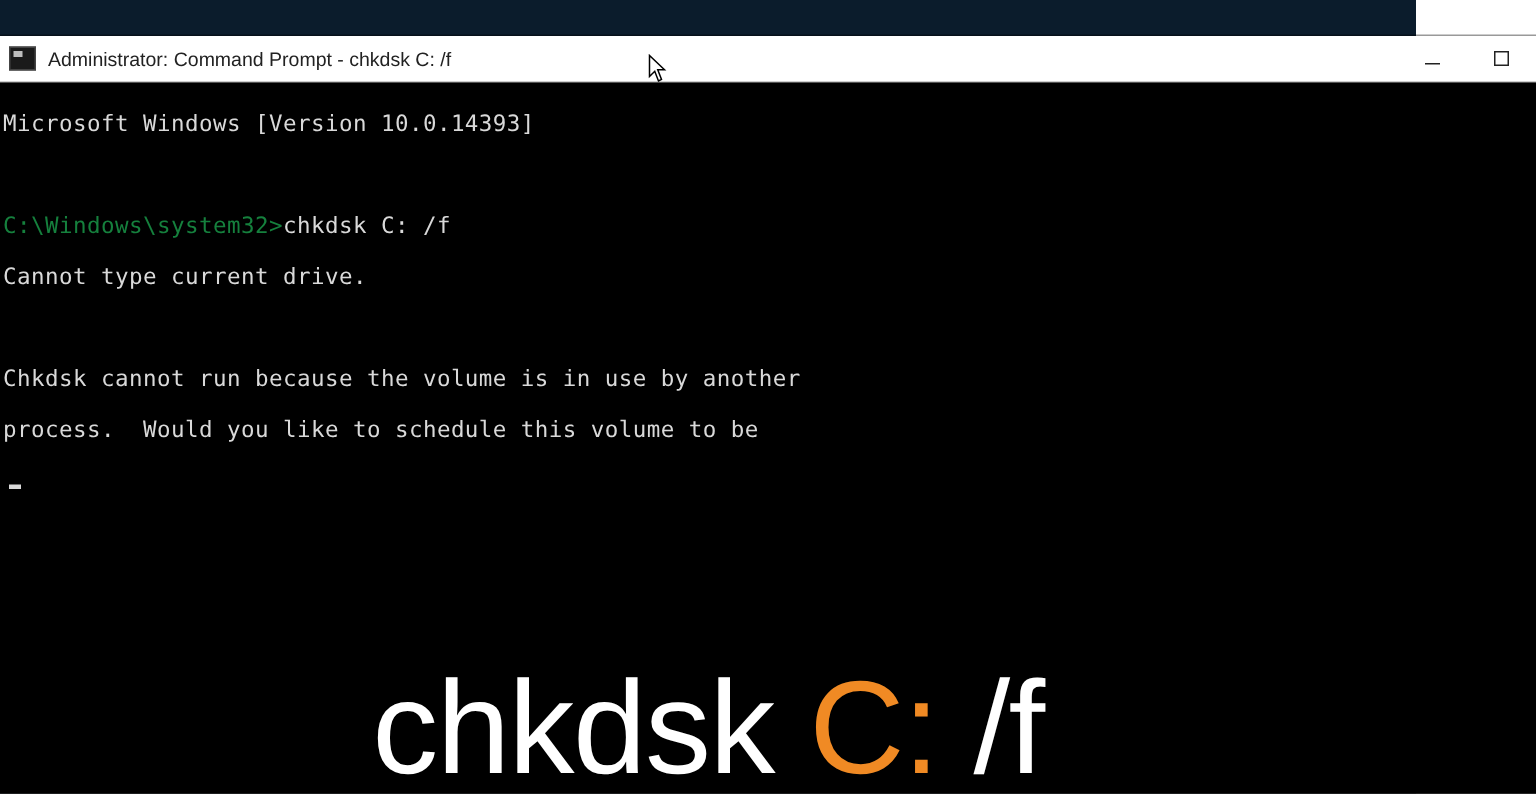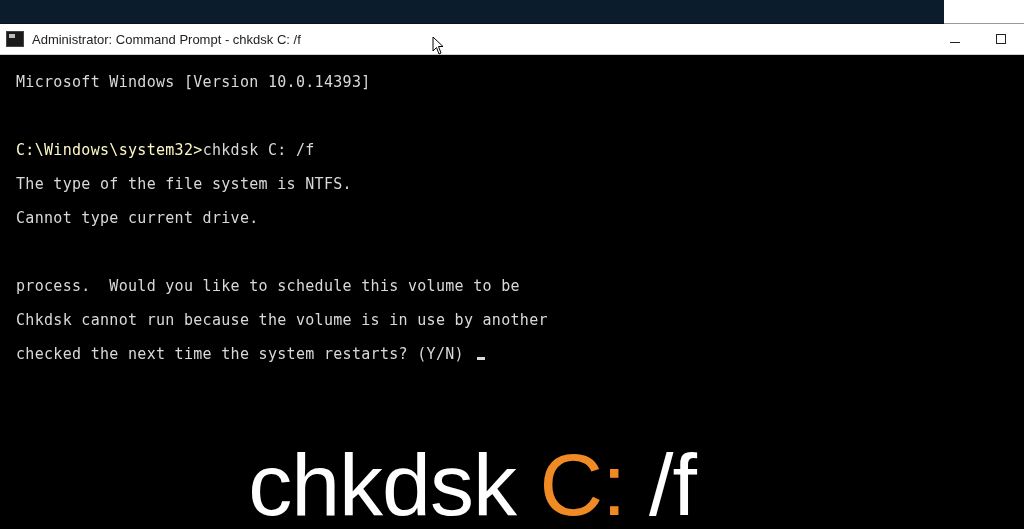--- a/index.html
+++ b/index.html
@@ -96,22 +96,22 @@
     background: #000;
     color: #d9d9d9;
     font-family: "Consolas", "Lucida Console", monospace;
     font-size: 15px;
     line-height: 17px;
     letter-spacing: 0.3px;
     white-space: pre;
     padding: 2px 0 0 0;
     position: relative;
   }
-  .console .line { display: block; padding-left: 16px;}
-  .prompt-path { color: #fef9c3; }
+  .console .line { display: block; padding-left: 2px;}
+  .prompt-path { color: #15803d; }
   .cursor {
     display: inline-block;
     width: 8px;
     height: 3px;
     background: #d9d9d9;
     vertical-align: -1px;
     margin-left: 4px;
   }
   
   .fake-cursor {
@@ -163,25 +163,24 @@
         <svg width="14" height="20" viewBox="0 0 14 20">
           <path d="M1 1 L1 15 L4.5 11.5 L7 18 L9 17 L6.5 10.5 L11 10.5 Z" fill="#ffffff" stroke="#000000" stroke-width="1"></path>
         </svg>
       </div>
     </div>
 
     <div class="console">
 <span class="line">Microsoft Windows [Version 10.0.14393]</span>
 <span class="line"> </span>
 <span class="line"><span class="prompt-path">C:\Windows\system32&gt;</span><span>chkdsk C: /f</span></span>
-<span class="line">The type of the file system is NTFS.</span>
 <span class="line">Cannot type current drive.</span>
 <span class="line"> </span>
+<span class="line">Chkdsk cannot run because the volume is in use by another</span>
 <span class="line">process.  Would you like to schedule this volume to be</span>
-<span class="line">Chkdsk cannot run because the volume is in use by another</span>
-<span class="line"><span>checked the next time the system restarts? (Y/N) </span><span class="cursor"></span></span>
+<span class="line"><span class="cursor"></span></span>
     </div>
   </div>
 
   <div class="caption">
     <span class="white">chkdsk </span><span class="orange">C:</span><span class="white"> /f</span>
   </div>
 </div>
 
 </body></html>

